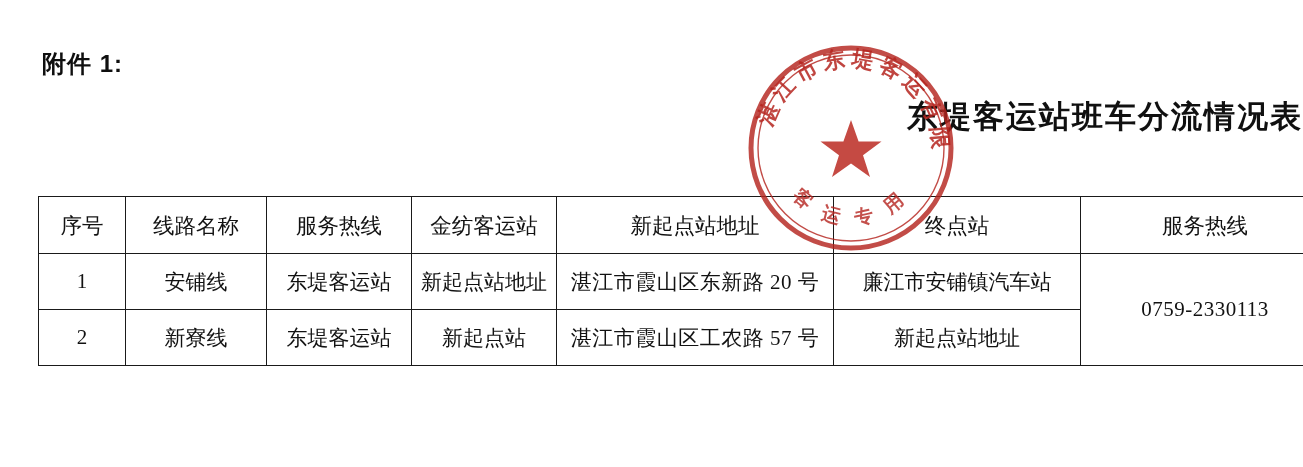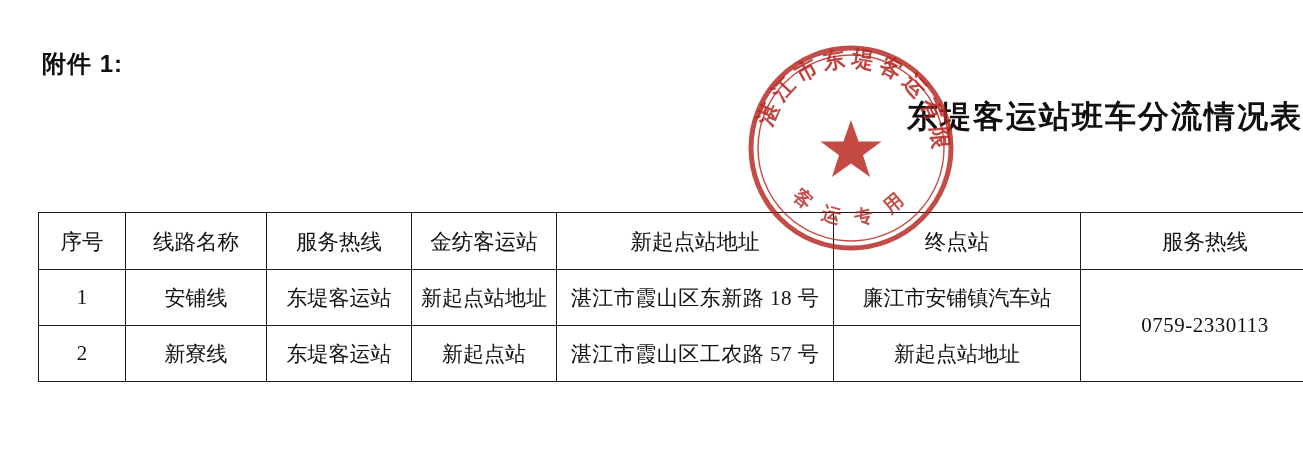--- a/index.html
+++ b/index.html
@@ -39,21 +39,21 @@
     text-align: right;
     font-size: 31px;
     font-weight: bold;
     letter-spacing: 2px;
     color: #101010;
     font-family: "Liberation Serif", serif;
   }
   .table-wrap {
     position: absolute;
     left: 38px;
-    top: 212px;
+    top: 196px;
     width: 1228px;
   }
   table.main {
     border-collapse: collapse;
     width: 1228px;
     table-layout: fixed;
   }
   table.main td, table.main th {
     border: 1.3px solid #1a1a1a;
     text-align: center;
@@ -114,21 +114,21 @@
           <td class="col-6">终点站</td>
           <td class="col-7">服务热线</td>
         </tr>
       </thead>
       <tbody>
         <tr>
           <td>1</td>
           <td>安铺线</td>
           <td>东堤客运站</td>
           <td>新起点站地址</td>
-          <td class="addr-cell">湛江市霞山区东新路 18 号</td>
+          <td class="addr-cell">湛江市霞山区东新路 20 号</td>
           <td>廉江市安铺镇汽车站</td>
           <td class="hotline-cell" rowspan="2">0759-2330113</td>
         </tr>
         <tr>
           <td>2</td>
           <td>新寮线</td>
           <td>东堤客运站</td>
           <td>新起点站</td>
           <td class="addr-cell">湛江市霞山区工农路 57 号</td>
           <td>新起点站地址</td>

